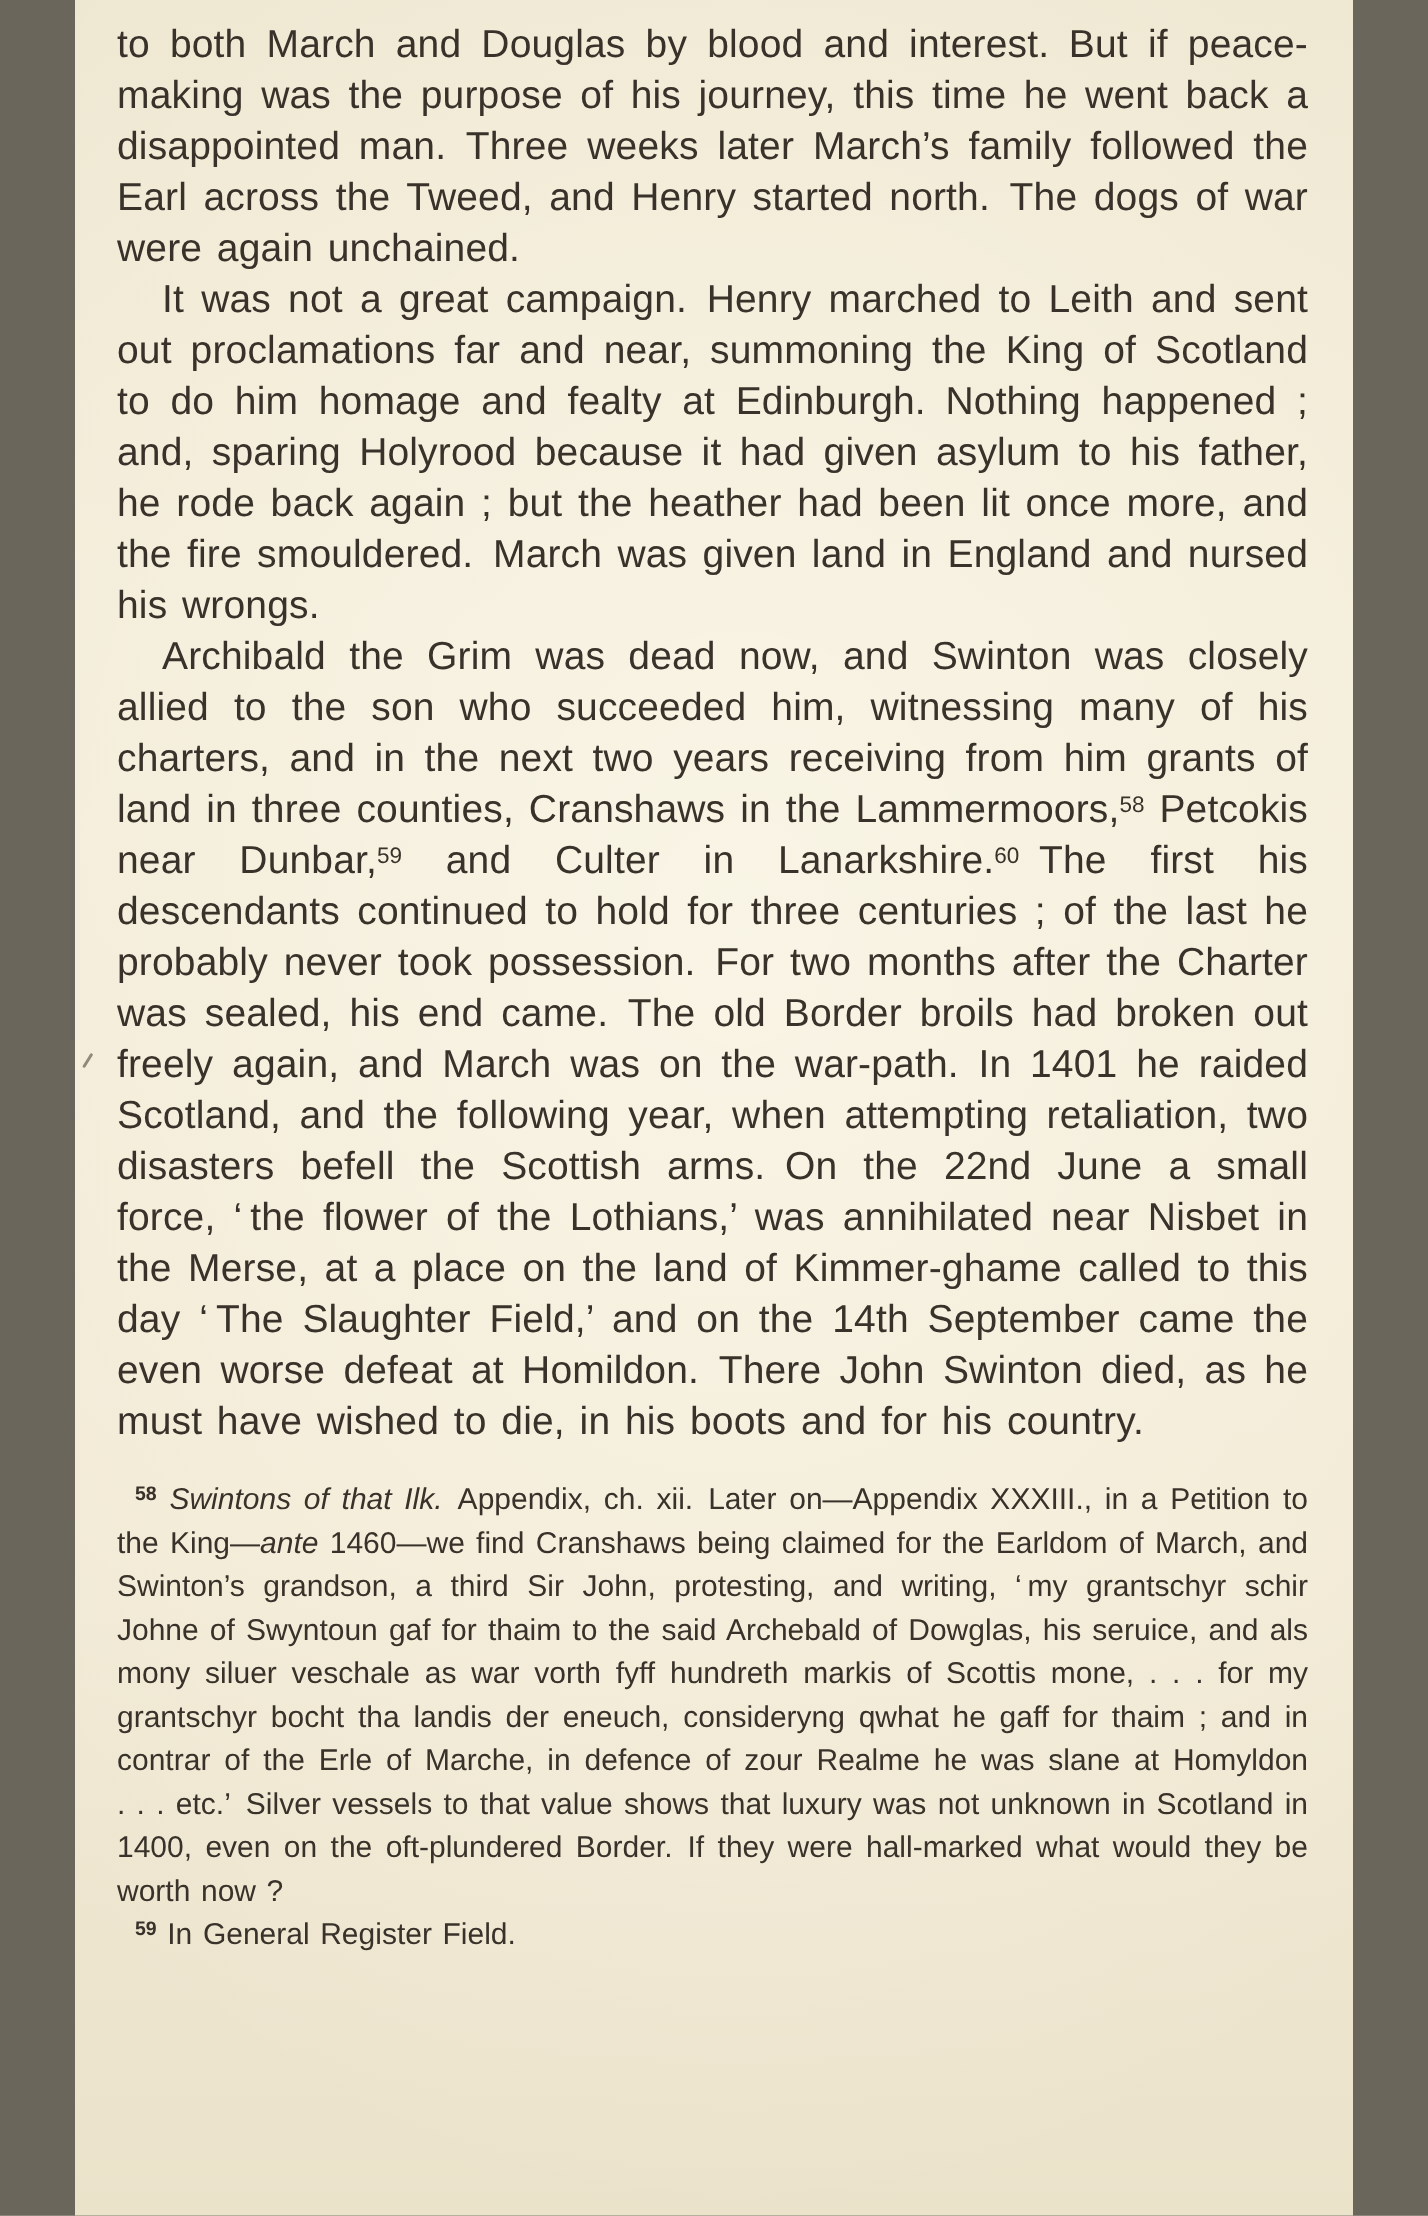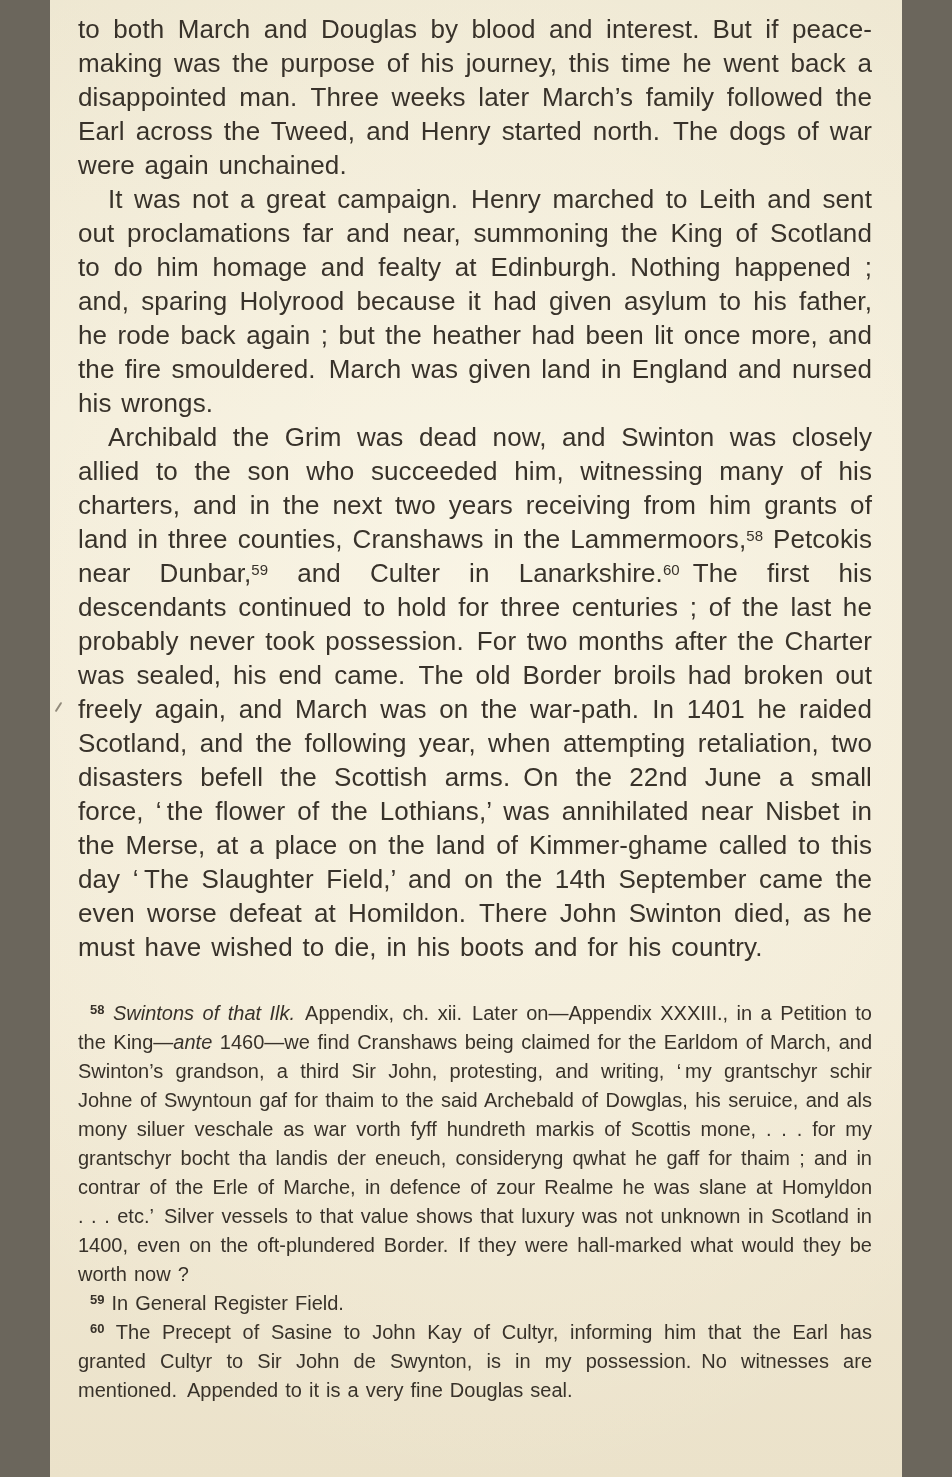--- a/index.html
+++ b/index.html
@@ -39,21 +39,21 @@
   }
   sup.ref {
     font-size: 15px;
     line-height: 0;
     vertical-align: baseline;
     position: relative;
     top: -0.5em;
     letter-spacing: 0;
   }
   .footnotes {
-    margin-top: 35px;
+    margin-top: 22px;
     font-size: 20px;
     line-height: 29px;
     text-align: justify;
     word-spacing: 1.5px;
   }
   .fn {
     margin: 0;
     text-indent: 12px;
   }
   sup.fnm {
@@ -91,17 +91,16 @@
       <p class="para"><span>It was not a great campaign. Henry marched to Leith and sent out proclamations far and near, summoning the King of Scotland to do him homage and fealty at Edinburgh. Nothing happened&nbsp;; and, sparing Holyrood because it had given asylum to his father, he rode back again&nbsp;; but the heather had been lit once more, and the fire smouldered. March was given land in England and nursed his wrongs.</span></p>
 
       <p class="para"><span>Archibald the Grim was dead now, and Swinton was closely allied to the son who succeeded him, witnessing many of his charters, and in the next two years receiving from him grants of land in three counties, Cranshaws in the Lammermoors,</span><sup class="ref">58</sup><span> Petcokis near Dunbar,</span><sup class="ref">59</sup><span> and Culter in Lanarkshire.</span><sup class="ref">60</sup><span> The first his descendants continued to hold for three centuries&nbsp;; of the last he probably never took possession. For two months after the Charter was sealed, his end came. The old Border broils had broken out freely again, and March was on the war-path. In 1401 he raided Scotland, and the following year, when attempting retaliation, two disasters befell the Scottish arms. On the 22nd June a small force, ‘ the flower of the Lothians,’ was annihilated near Nisbet in the Merse, at a place on the land of Kimmer-ghame called to this day ‘ The Slaughter Field,’ and on the 14th September came the even worse defeat at Homildon. There John Swinton died, as he must have wished to die, in his boots and for his country.</span></p>
     </div>
 
     <div class="footnotes">
       <p class="fn"><sup class="fnm">58</sup> <i>Swintons of that Ilk.</i><span> Appendix, ch. xii. Later on—Appendix XXXIII., in a Petition to the King—</span><i>ante</i><span> 1460—we find Cranshaws being claimed for the Earldom of March, and Swinton’s grandson, a third Sir John, protesting, and writing, ‘ my grantschyr schir Johne of Swyntoun gaf for thaim to the said Archebald of Dowglas, his seruice, and als mony siluer veschale as war vorth fyff hundreth markis of Scottis mone, .&nbsp;.&nbsp;. for my grantschyr bocht tha landis der eneuch, consideryng qwhat he gaff for thaim&nbsp;; and in contrar of the Erle of Marche, in defence of zour Realme he was slane at Homyldon .&nbsp;.&nbsp;. etc.’ Silver vessels to that value shows that luxury was not unknown in Scotland in 1400, even on the oft-plundered Border. If they were hall-marked what would they be worth now&nbsp;?</span></p>
 
       <p class="fn"><sup class="fnm">59</sup><span> In General Register Field.</span></p>
 
-      <p class="fn"><sup class="fnm">60</sup><span> The Precept of Sasine to John Kay of Cultyr, informing him that the Earl has granted Cultyr to Sir John de Swynton, is in my possession. No witnesses are mentioned. Appended to it is a very fine Douglas seal.</span></p>
     </div>
 
   </div>
 </div>
 
 </body></html>

